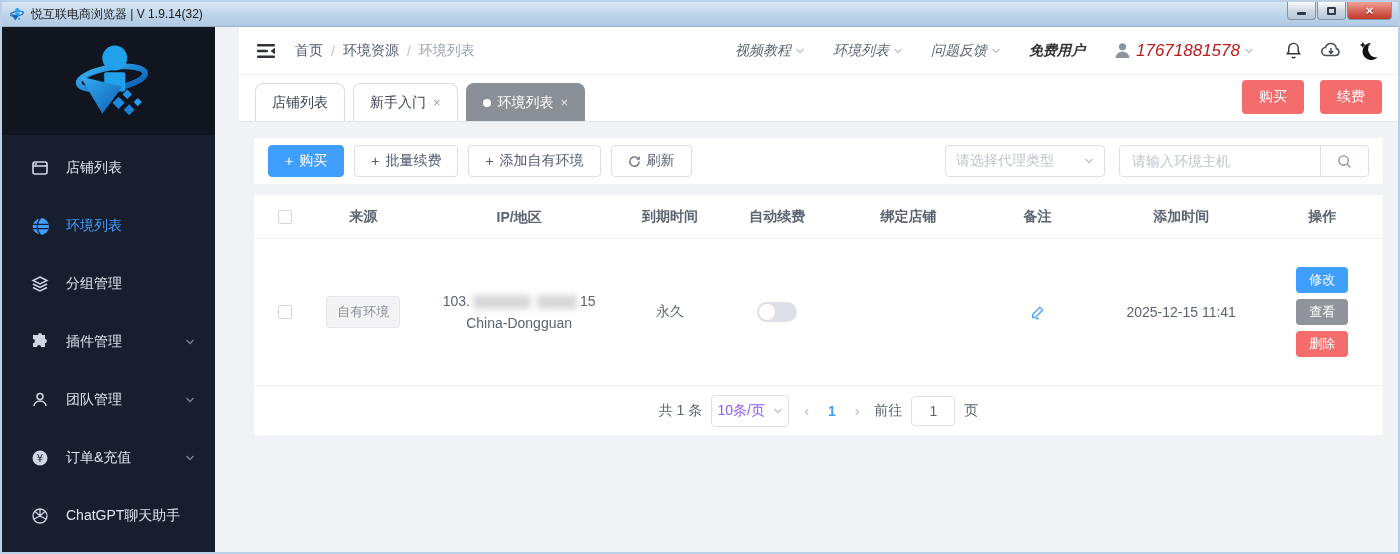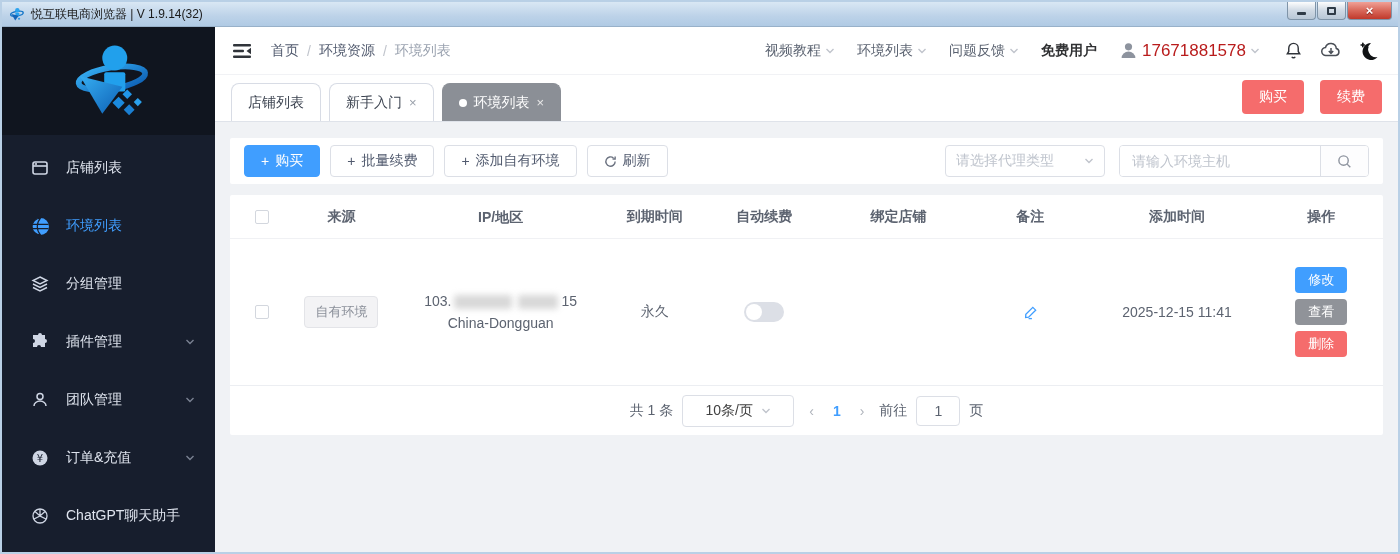--- a/index.html
+++ b/index.html
@@ -25,27 +25,27 @@
   .logo-block { height:108px; background:#10151f; display:flex; align-items:center; justify-content:center; }
   .menu { padding-top:4px; }
   .menu-item { height:58px; display:flex; align-items:center; padding:0 20px 0 28px; font-size:14px; cursor:pointer; color:#dfe4ee; }
   .menu-item .mi-icon { width:20px; height:20px; margin-right:16px; display:flex; align-items:center; justify-content:center; color:#cfd6e4; }
   .menu-item.active { color:#409eff; }
   .menu-item.active .mi-icon { color:#409eff; }
   .menu-item .spacer { flex:1; }
   .mi-chevron { color:#7a8292; }
 
   
-  .main { flex:1; display:flex; flex-direction:column; min-width:0; background:#f0f2f5;}
+  .main { flex:1; display:flex; flex-direction:column; min-width:0; background:#f0f2f5;margin-left:24px;}
   .topbar { height:48px; flex:0 0 48px; background:#fff; display:flex; align-items:center; padding:0 18px; border-bottom:1px solid #f1f2f5;}
   .fold { margin-right:18px; display:flex; align-items:center; cursor:pointer; }
   .crumbs { display:flex; align-items:center; font-size:14px; color:#515a6e; gap:8px;}
   .crumb-sep { color:#c0c4cc; }
   .crumb-last { color:#9aa2af; }
-  .topbar .right { margin-left:auto; display:flex; align-items:center; gap:22px; }
+  .topbar .right { margin-left:auto; display:flex; align-items:center; gap:28px;font-style:italic; }
   .tb-menu { font-size:14px; color:#5a6270; display:flex; align-items:center; gap:4px; cursor:pointer;}
   .chev { width:10px; height:10px; }
   .user-type { font-size:14px; font-weight:bold; color:#303133; }
   .account { display:flex; align-items:center; gap:4px; font-size:17px; color:#b91c1c; cursor:pointer;}
   .tb-icons { display:flex; align-items:center; gap:16px; }
   .tb-icon { width:22px; height:22px; display:flex; align-items:center; justify-content:center; cursor:pointer; color:#30343a;}
 
   
   .tabstrip { height:47px; flex:0 0 47px; background:#fff; border-bottom:1px solid #dfe3ea; display:flex; align-items:flex-end; padding:0 16px; }
   .tabs { display:flex; gap:8px; }
@@ -82,21 +82,21 @@
   .c-time{width:190px;} .c-actions{width:100px; flex-direction:column; gap:6px;}
   .checkbox { width:14px; height:14px; border:1px solid #d3d7de; border-radius:2px; background:#fff; cursor:pointer;}
   .tag { display:inline-block; padding:6px 10px; background:#f3f3f5; border:1px solid #e3e4e8; border-radius:4px; color:#8a8f99; font-size:13px;}
   .redact { display:inline-block; height:14px; background:#d8d8d8; filter:blur(3px); border-radius:2px; vertical-align:middle; margin:0 3px;}
   .toggle { width:40px; height:20px; border-radius:10px; background:#dcdfe6; position:relative; cursor:pointer;}
   .toggle .knob { position:absolute; left:2px; top:2px; width:16px; height:16px; background:#fff; border-radius:50%;}
   .mini-btn { width:52px; height:26px; border:none; border-radius:4px; color:#fff; font-size:13px; cursor:pointer; font-family:inherit;}
   .mb-blue{background:#409eff;} .mb-gray{background:#909399;} .mb-red{background:#f56c6c;}
 
   .pagination { border-top:1px solid #eceef2; height:50px; display:flex; align-items:center; justify-content:center; gap:9px; font-size:14px; color:#5c6370;}
-  .psel { width:112px; height:32px; border:1px solid #dcdfe6; border-radius:4px; display:flex; align-items:center; justify-content:center; gap:8px; color:#404040; cursor:pointer; background:#fff;}
+  .psel { width:78px; height:32px; border:1px solid #dcdfe6; border-radius:4px; display:flex; align-items:center; justify-content:center; gap:8px; color:#8b5cf6; cursor:pointer; background:#fff;}
   .pg-arrow { color:#aeb3bb; font-size:14px; cursor:pointer; padding:0 6px;}
   .pg-num { color:#409eff; font-weight:bold; cursor:pointer; padding:0 4px;}
   .goto-input { width:44px; height:30px; border:1px solid #dcdfe6; border-radius:4px; text-align:center; font-size:14px; color:#5c6370; outline:none; font-family:inherit;}
   svg { display:block; }
 </style>
 </head>
 <body>
 
 <div class="window">
 

